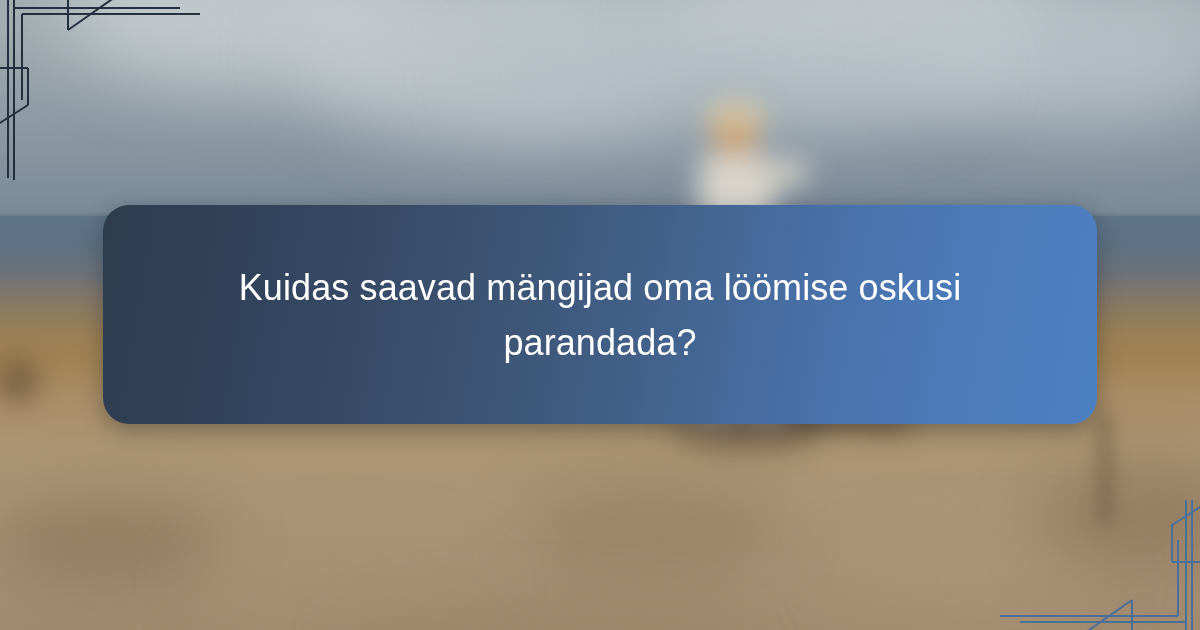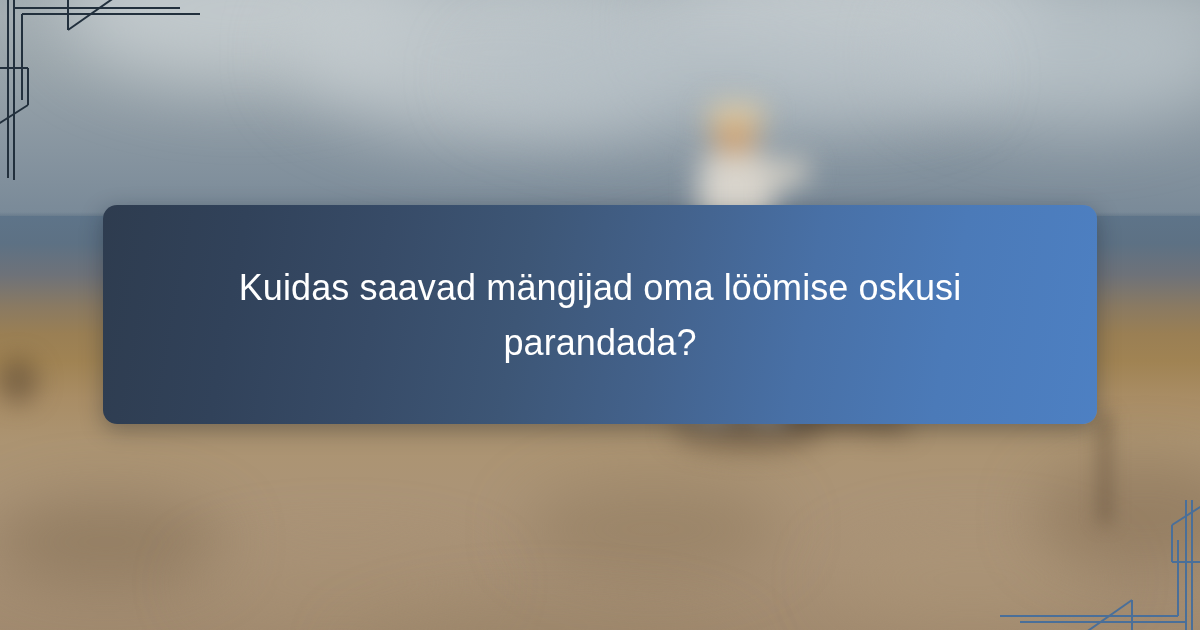--- a/index.html
+++ b/index.html
@@ -188,21 +188,21 @@
   .deco-tl { left: 0; top: 0; width: 230px; height: 210px; }
   .deco-br { right: 0; bottom: 0; width: 230px; height: 130px; }
 
   
   .card {
     position: absolute;
     left: 103px;
     top: 205px;
     width: 994px;
     height: 219px;
-    border-radius: 14px;
+    border-radius: 26px;
     background: linear-gradient(100deg,
       #2e3c4f 0%,
       #31425a 14%,
       #374b67 28%,
       #3d5676 42%,
       #43628c 56%,
       #4870a6 70%,
       #4b7ab8 84%,
       #4d80c3 100%);
     box-shadow: 0 6px 22px rgba(18,26,38,0.35);

